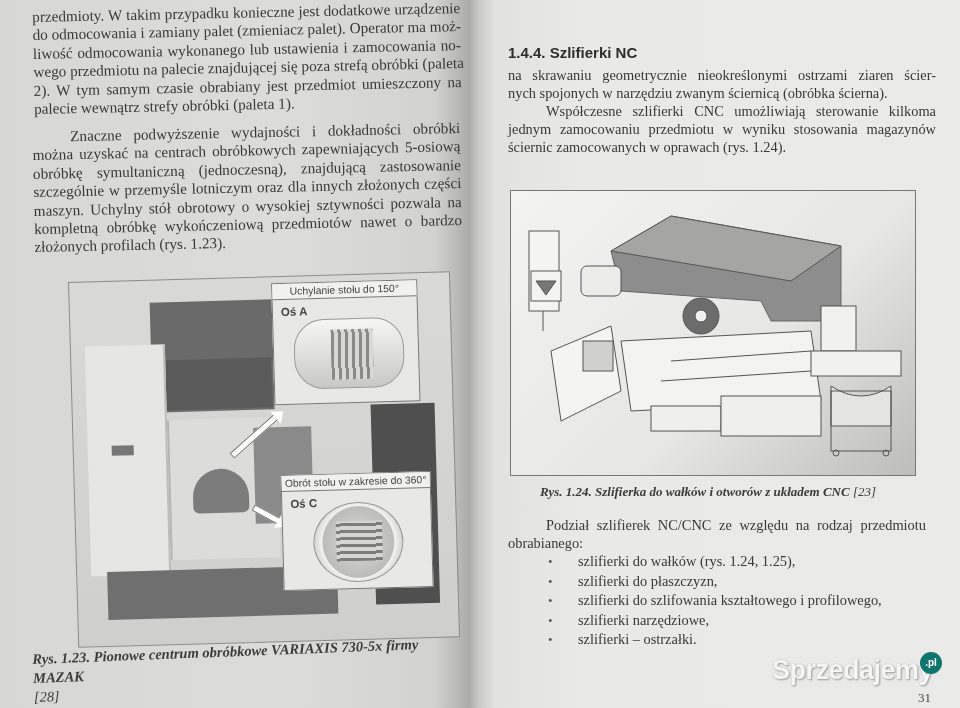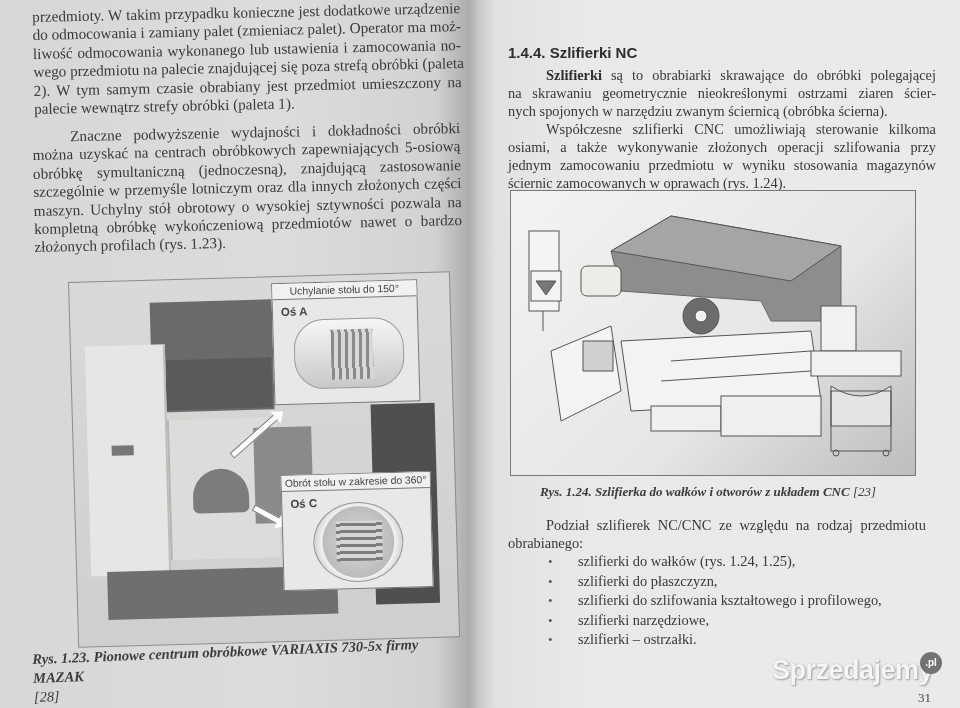--- a/index.html
+++ b/index.html
@@ -110,21 +110,21 @@
   .bullets li { position: relative; padding-left: 30px; white-space: nowrap; }
   .bullets li::before { content: "\2022"; position: absolute; left: 0; top: 0; font-size: 13px; color: #555; }
 
   .watermark {
     position: absolute; left: 772px; top: 655px;
     font-family: "Liberation Sans", "DejaVu Sans", sans-serif; font-weight: bold; font-size: 27px; letter-spacing: -0.5px;
     color: #f5f5f5; text-shadow: 0 0 1px #aaa, 1px 1px 2px #999;
   }
   .wm-badge {
     position: absolute; left: 920px; top: 652px; width: 22px; height: 22px; border-radius: 50%;
-    background: #737373; color: #fff; font-family: "Liberation Sans", "DejaVu Sans", sans-serif; font-weight: bold;
+    background: #0f766e; color: #fff; font-family: "Liberation Sans", "DejaVu Sans", sans-serif; font-weight: bold;
     font-size: 10px; text-align: center; line-height: 22px;
   }
   .pagenum { position: absolute; left: 918px; top: 690px; font-size: 13px; color: #444; text-align: center; }
 </style>
 </head>
 <body>
 
 <div class="spread">
   <div class="page-left"></div>
   <div class="page-right"></div>
@@ -177,25 +177,23 @@
   </div>
 
   <div class="cap23">
     <span>Rys. 1.23. Pionowe centrum obróbkowe VARIAXIS 730-5x firmy MAZAK</span>
     <span class="ref">[28]</span>
   </div>
 
   <div class="heading">1.4.4. Szlifierki NC</div>
 
   <div class="para right-text">
-    <span class="line indent"><b>Szlifierki</b><span> są to obrabiarki skrawające do obróbki polegającej</span></span>
     <span class="line">na skrawaniu geometrycznie nieokreślonymi ostrzami ziaren ścier-</span>
     <span class="line last">nych spojonych w narzędziu zwanym ściernicą (obróbka ścierna).</span>
     <span class="line indent">Współczesne szlifierki CNC umożliwiają sterowanie kilkoma</span>
-    <span class="line">osiami, a także wykonywanie złożonych operacji szlifowania przy</span>
     <span class="line">jednym zamocowaniu przedmiotu w wyniku stosowania magazynów</span>
     <span class="line last">ściernic zamocowanych w oprawach (rys. 1.24).</span>
   </div>
 
   <div class="fig24">
     <svg width="406" height="286" viewBox="0 0 406 286">
       <g fill="none" stroke="#555" stroke-width="1">
         <polygon points="100,60 160,25 330,55 330,130 260,130 250,110 110,100" fill="#8d8d8d" stroke="#666"></polygon>
         <polygon points="100,60 160,25 330,55 280,90" fill="#a5a5a3"></polygon>
         <rect x="18" y="40" width="30" height="80" fill="#f4f4f2"></rect>

